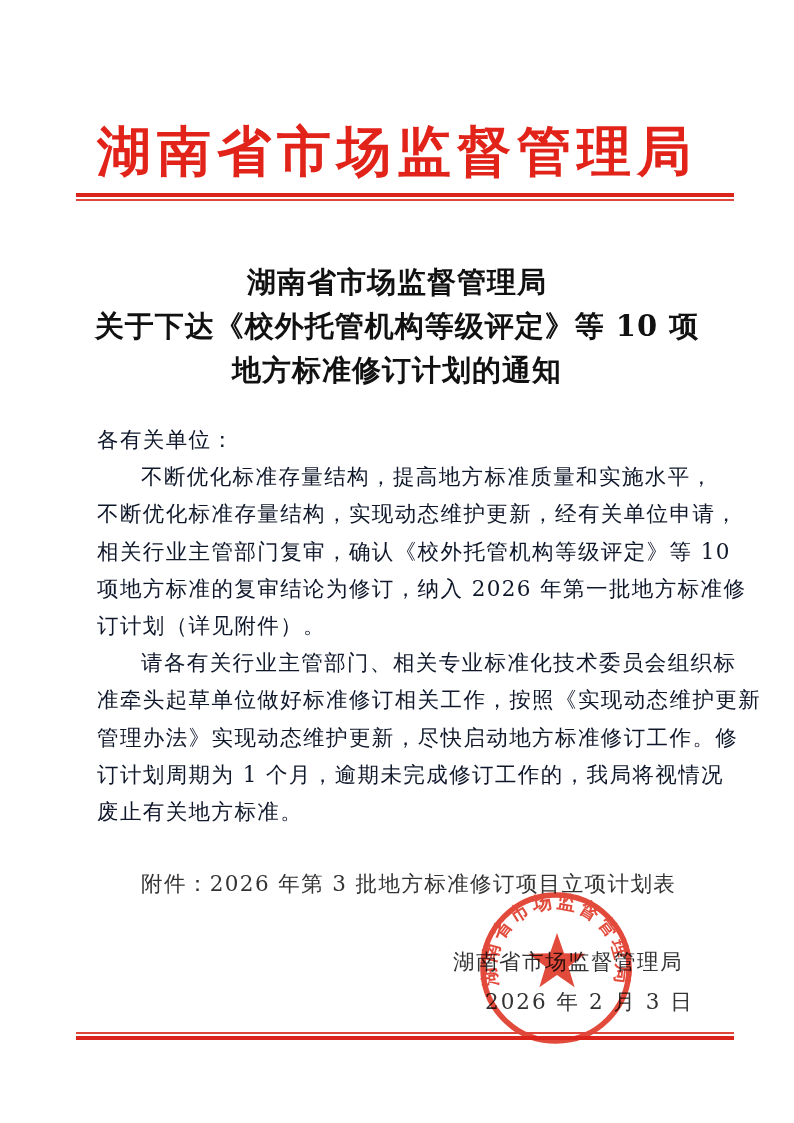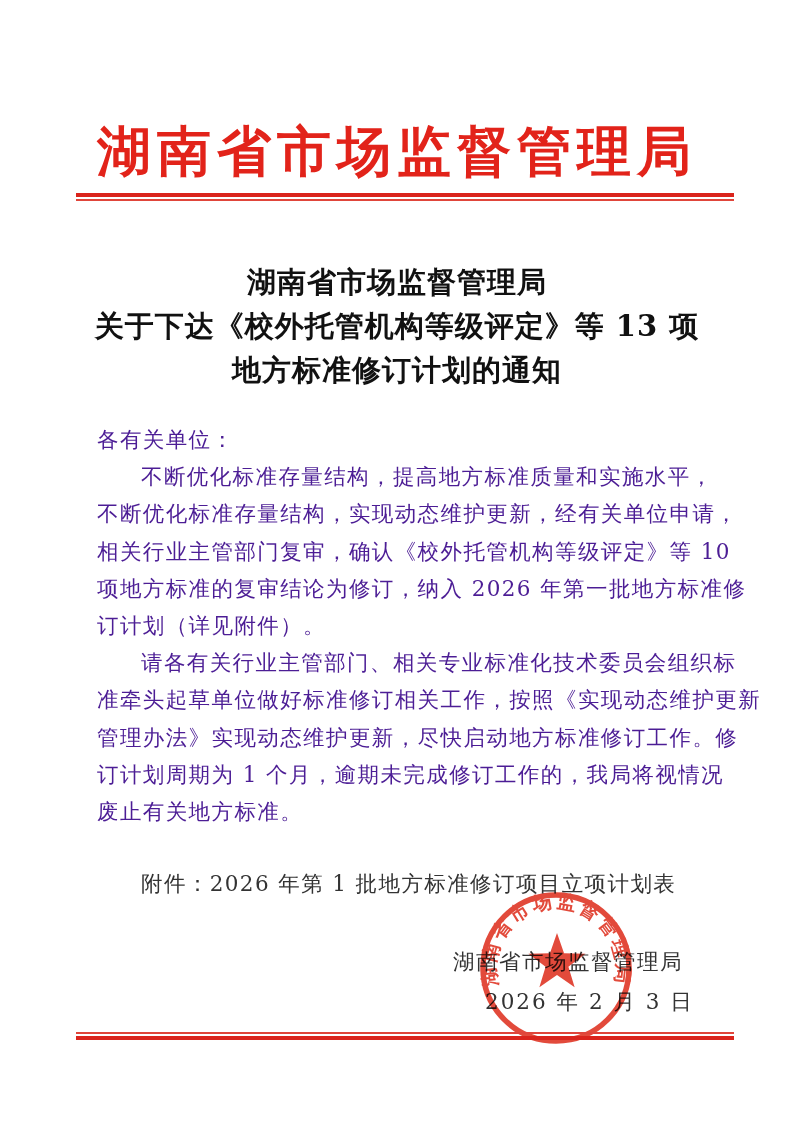--- a/index.html
+++ b/index.html
@@ -54,21 +54,21 @@
     line-height: 44px;
     letter-spacing: 1px;
   }
 
   
   .body-text {
     position: absolute;
     top: 421px;
     left: 97px;
     width: 610px;
-    color: #4c1d95;
+    color: #0f172a;
     font-size: 21.5px;
     letter-spacing: 1.4px;
   }
   .body-line {
     height: 37.2px;
     line-height: 37.2px;
     white-space: nowrap;
   }
   .body-line.indent { text-indent: 44px; }
 
@@ -123,39 +123,39 @@
   <div class="header-agency">湖南省市场监督管理局</div>
 
   <div class="rule rule-top">
     <div class="bar-thick"></div>
     <div class="bar-gap"></div>
     <div class="bar-thin"></div>
   </div>
 
   <div class="doc-title">
     <div>湖南省市场监督管理局</div>
-    <div>关于下达《校外托管机构等级评定》等 13 项</div>
+    <div>关于下达《校外托管机构等级评定》等 10 项</div>
     <div>地方标准修订计划的通知</div>
   </div>
 
   <div class="body-text">
     <div class="body-line">各有关单位：</div>
     <div class="body-line indent">不断优化标准存量结构，提高地方标准质量和实施水平，</div>
     <div class="body-line">不断优化标准存量结构，实现动态维护更新，经有关单位申请，</div>
     <div class="body-line">相关行业主管部门复审，确认《校外托管机构等级评定》等 10</div>
     <div class="body-line">项地方标准的复审结论为修订，纳入 2026 年第一批地方标准修</div>
     <div class="body-line">订计划（详见附件）。</div>
     <div class="body-line indent">请各有关行业主管部门、相关专业标准化技术委员会组织标</div>
     <div class="body-line">准牵头起草单位做好标准修订相关工作，按照《实现动态维护更新</div>
     <div class="body-line">管理办法》实现动态维护更新，尽快启动地方标准修订工作。修</div>
     <div class="body-line">订计划周期为 1 个月，逾期未完成修订工作的，我局将视情况</div>
     <div class="body-line">废止有关地方标准。</div>
   </div>
 
-  <div class="attachment">附件：2026 年第 1 批地方标准修订项目立项计划表</div>
+  <div class="attachment">附件：2026 年第 3 批地方标准修订项目立项计划表</div>
 
   <div class="sig-agency">湖南省市场监督管理局</div>
   <div class="sig-date">2026 年 2 月 3 日</div>
 
   <svg class="seal" viewBox="-86 -86 172 172" xmlns="http://www.w3.org/2000/svg">
     <circle cx="0" cy="0" r="73" fill="none" stroke="#e03a2a" stroke-width="5.5"></circle>
     <polygon fill="#e03a2a" transform="translate(1,-5)" points="0,-30 7.05,-9.71 28.53,-9.27 11.41,3.71 17.63,24.27 0,12 -17.63,24.27 -11.41,3.71 -28.53,-9.27 -7.05,-9.71"></polygon>
     <path id="sealArc" d="M -50 34 A 60.4 60.4 0 1 1 50 34" fill="none"></path>
     <text font-size="19" font-weight="bold" fill="#e03a2a" letter-spacing="3.5" font-family="DejaVu Serif, Liberation Serif, serif">
       <textPath href="#sealArc" startOffset="50%" text-anchor="middle">湖南省市场监督管理局</textPath>

